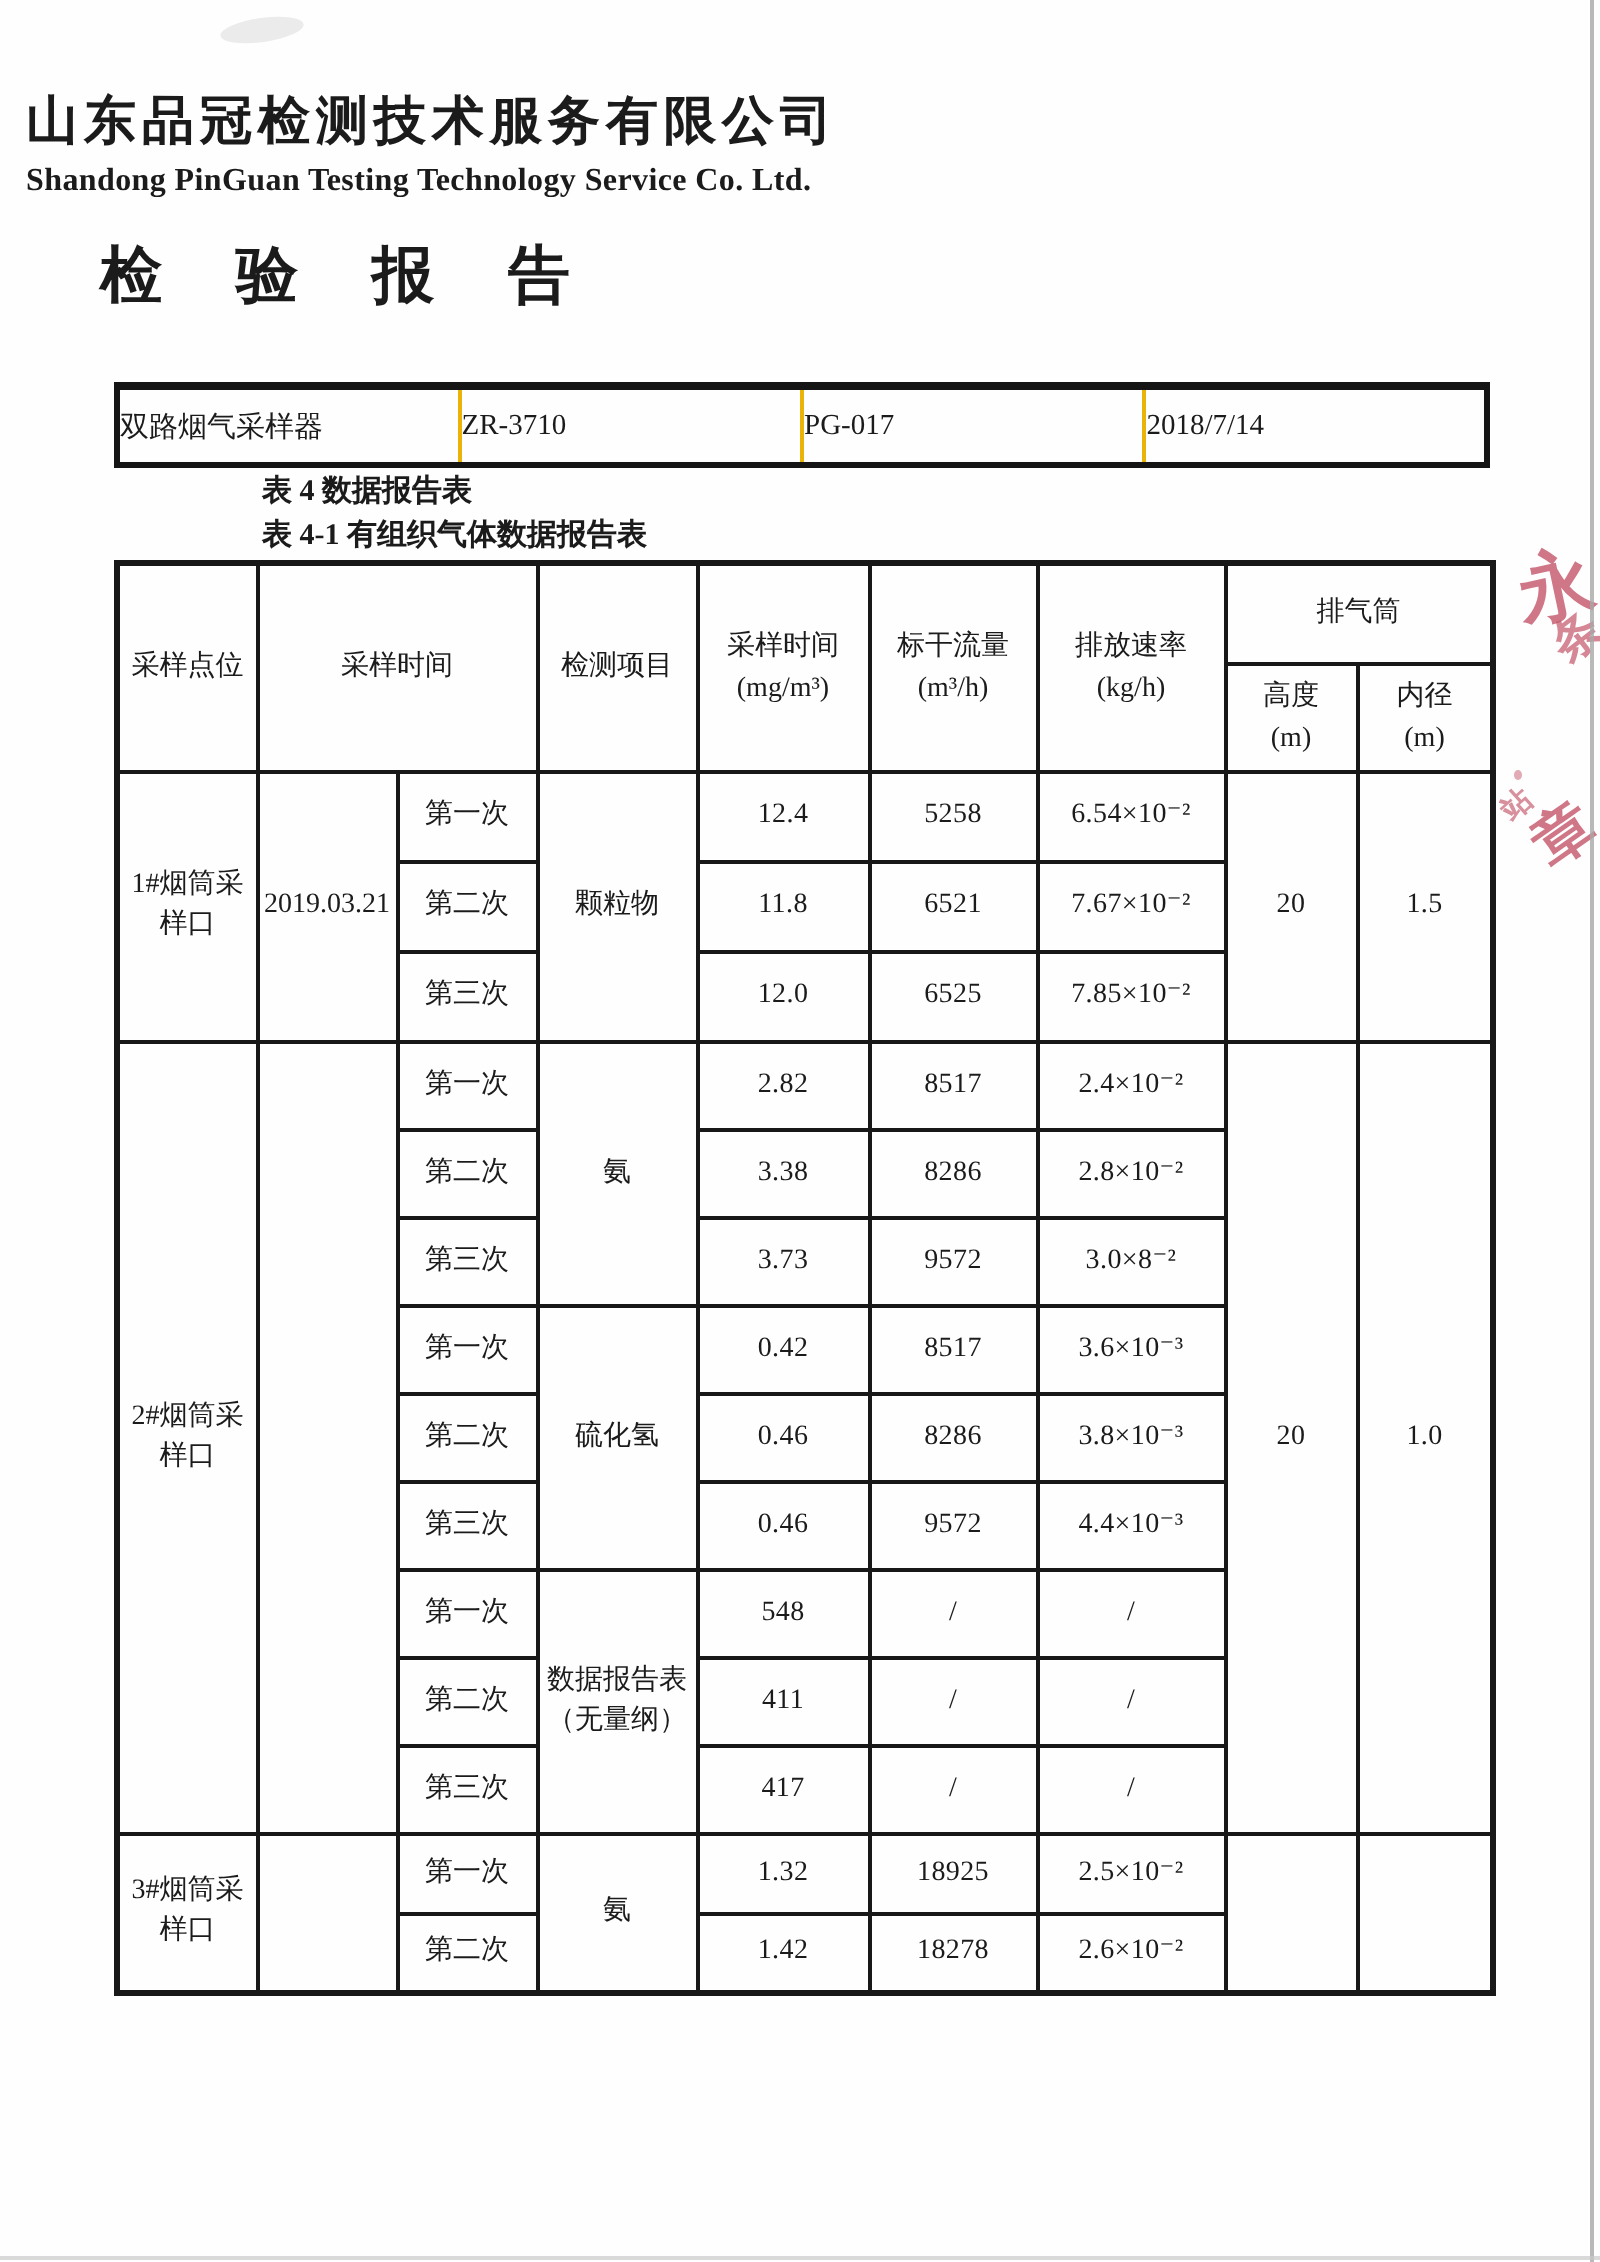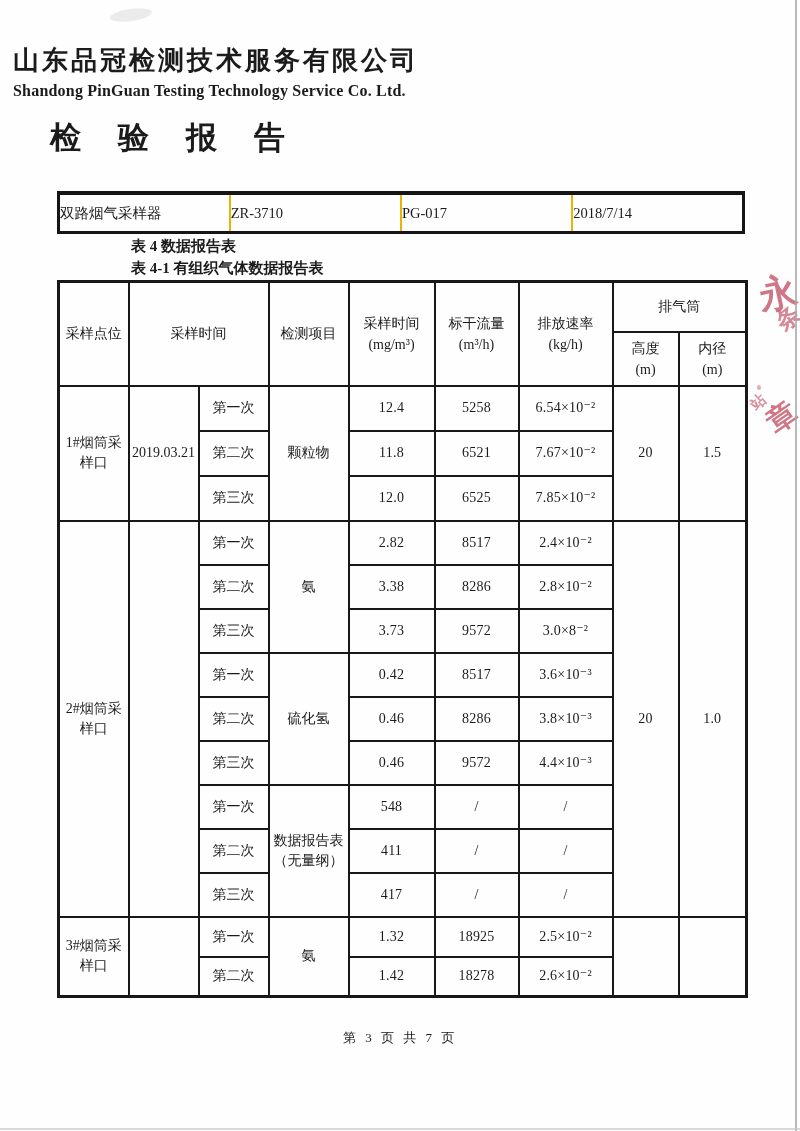--- a/index.html
+++ b/index.html
@@ -243,21 +243,20 @@
     </tr>
     <tr class="r40">
       <td>第二次</td>
       <td class="num">1.42</td>
       <td class="num">18278</td>
       <td class="num">2.6×10⁻²</td>
     </tr>
   </tbody>
     </table>
 
-  <div class="page-footer">第 3 页 共 7 页</div>
 
   <div class="stamp-frag stamp-1" style="color: rgb(196, 86, 106);">永</div>
   <div class="stamp-frag stamp-2" style="color: rgb(196, 86, 106);">条</div>
   <div class="stamp-dot" style="background: rgb(196, 86, 106);"></div>
   <div class="stamp-frag stamp-3" style="color: rgb(196, 86, 106);">站</div>
   <div class="stamp-frag stamp-4" style="color: rgb(196, 86, 106);">章</div>
 
   <div class="smudge"></div>
   <div class="edge-right"></div>
   <div class="edge-bottom"></div>

